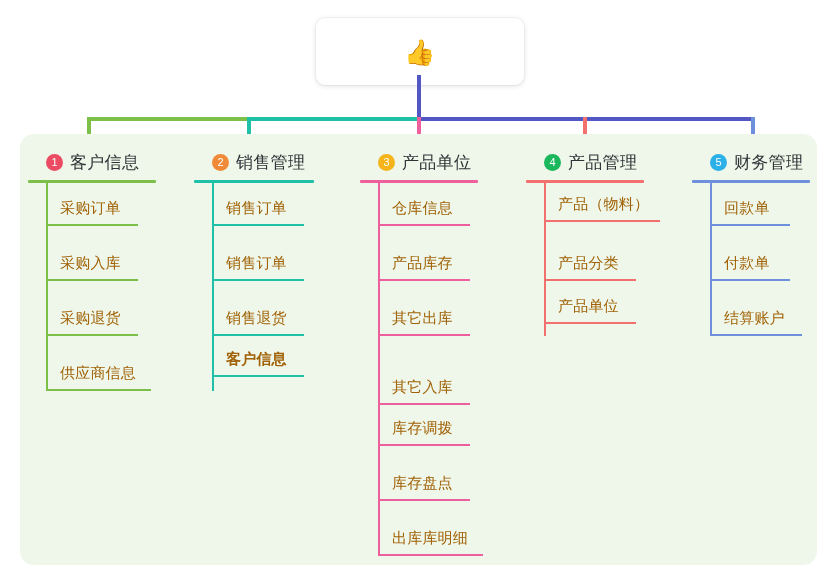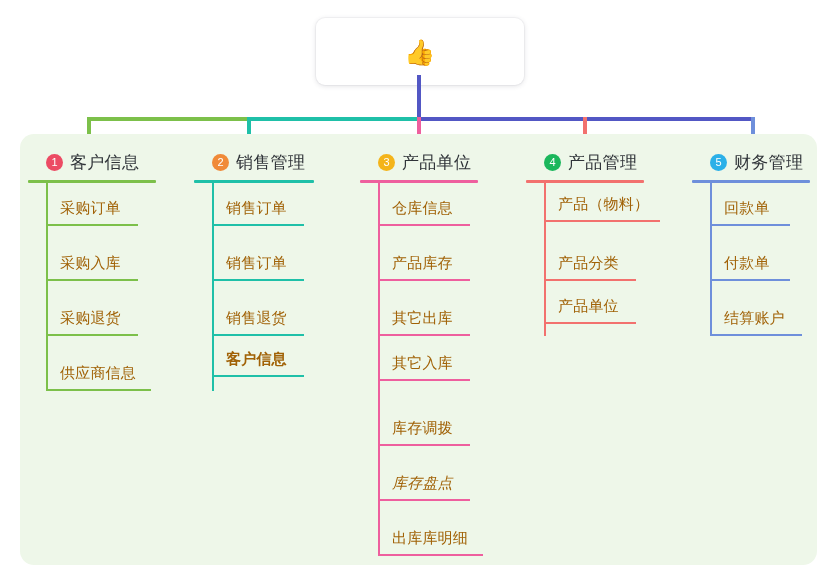--- a/index.html
+++ b/index.html
@@ -215,29 +215,29 @@
         <div class="leaf-rule" style="width: 92px; background: rgb(238, 95, 158);"></div>
       </div>
       <div class="leaf" style="top: 97px; width: 92px;">
         <span class="leaf-label">产品库存</span>
         <div class="leaf-rule" style="width: 92px; background: rgb(238, 95, 158);"></div>
       </div>
       <div class="leaf" style="top: 152px; width: 92px;">
         <span class="leaf-label">其它出库</span>
         <div class="leaf-rule" style="width: 92px; background: rgb(238, 95, 158);"></div>
       </div>
-      <div class="leaf" style="top: 197px; width: 92px;">
+      <div class="leaf" style="top: 221px; width: 92px;">
         <span class="leaf-label">其它入库</span>
         <div class="leaf-rule" style="width: 92px; background: rgb(238, 95, 158);"></div>
       </div>
       <div class="leaf" style="top: 262px; width: 92px;">
         <span class="leaf-label">库存调拨</span>
         <div class="leaf-rule" style="width: 92px; background: rgb(238, 95, 158);"></div>
       </div>
-      <div class="leaf" style="top: 317px; width: 92px; font-style: italic;">
+      <div class="leaf" style="top: 317px; width: 92px;">
         <span class="leaf-label">库存盘点</span>
         <div class="leaf-rule" style="width: 92px; background: rgb(238, 95, 158);"></div>
       </div>
       <div class="leaf" style="top: 372px; width: 105px;">
         <span class="leaf-label">出库库明细</span>
         <div class="leaf-rule" style="width: 105px; background: rgb(238, 95, 158);"></div>
       </div>
     </div>
     <div class="col" style="left: 526px; top: 150px;">
       <div class="col-head">

